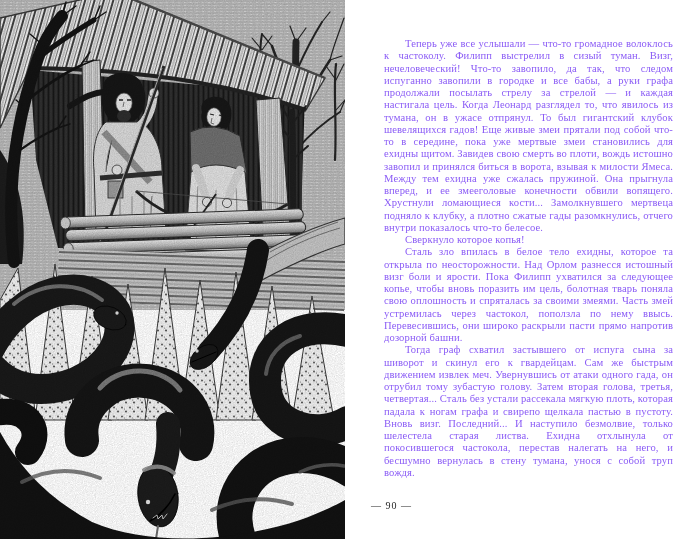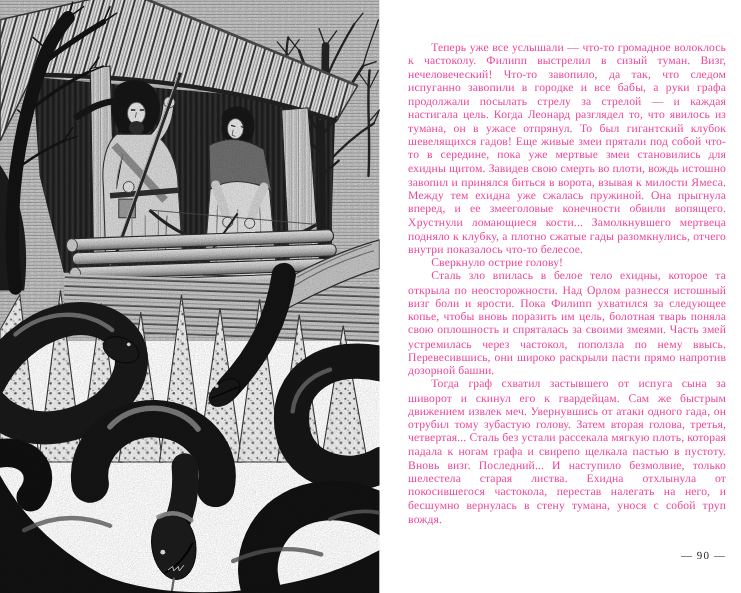--- a/index.html
+++ b/index.html
@@ -1,23 +1,23 @@
 <!DOCTYPE html>
 <html><head>
 <meta charset="utf-8">
 <style>
   html,body{margin:0;padding:0;background:#ffffff;}
   .spread{position:relative;width:674px;height:539px;background:#ffffff;overflow:hidden;
           font-family:"Liberation Serif", serif;}
   .illustration{position:absolute;left:0;top:0;width:345px;height:539px;}
   .illustration svg{display:block;width:345px;height:539px;}
-  .page-right{position:absolute;left:371px;top:38px;width:289px;color:#ec4899;}
+  .page-right{position:absolute;left:384px;top:38px;width:289px;color:#8b5cf6;}
   .page-right p{margin:0;font-size:10.6px;line-height:12.25px;text-align:justify;
                 text-indent:21px;letter-spacing:0.1px;}
-  .page-number{position:absolute;left:371px;top:500px;width:289px;text-align:right;
+  .page-number{position:absolute;left:371px;top:500px;width:289px;text-align:left;
                font-size:10px;color:#2a2a2a;letter-spacing:1px;}
 </style>
 </head>
 <body>
 
 <div class="spread">
 
   <div class="illustration" role="img" aria-label="Ink engraving: an older spearman and a young archer with a bow stand in a thatched log watchtower behind a log rail; below, a palisade of sharpened stakes is overrun by a giant tangle of dark coiling serpents; bare trees and a hatched sky fill the background.">
     <svg viewBox="0 0 345 539" xmlns="http://www.w3.org/2000/svg">
       <defs>
@@ -211,20 +211,20 @@
         <path d="M20,150 C34,140 44,134 58,128" stroke-width="2.2"></path>
         <path d="M62,16 l14,-10 M62,16 l4,-14 M94,20 l12,-8 M94,20 l6,-14 M80,66 l14,-6 M80,66 l10,-14 M58,128 l12,-4 M58,128 l8,-12 M44,46 l-14,-12 M28,110 l-12,-10" stroke-width="1.4"></path>
       </g>
 
       <rect x="0" y="0" width="345" height="539" filter="url(#grain)" opacity="0.13"></rect>
     </svg>
   </div>
 
   <div class="page-right">
     <p>Теперь уже все услышали — что-то громадное волоклось к частоколу. Филипп выстрелил в сизый туман. Визг, нечеловеческий! Что-то завопило, да так, что следом испуганно завопили в городке и все бабы, а руки графа продолжали посылать стрелу за стрелой — и каждая настигала цель. Когда Леонард разглядел то, что явилось из тумана, он в ужасе отпрянул. То был гигантский клубок шевелящихся гадов! Еще живые змеи прятали под собой что-то в середине, пока уже мертвые змеи становились для ехидны щитом. Завидев свою смерть во плоти, вождь истошно завопил и принялся биться в ворота, взывая к милости Ямеса. Между тем ехидна уже сжалась пружиной. Она прыгнула вперед, и ее змееголовые конечности обвили вопящего. Хрустнули ломающиеся кости... Замолкнувшего мертвеца подняло к клубку, а плотно сжатые гады разомкнулись, отчего внутри показалось что-то белесое.</p>
-    <p>Сверкнуло острие голову!</p>
+    <p>Сверкнуло которое копья!</p>
     <p>Сталь зло впилась в белое тело ехидны, которое та открыла по неосторожности. Над Орлом разнесся истошный визг боли и ярости. Пока Филипп ухватился за следующее копье, чтобы вновь поразить им цель, болотная тварь поняла свою оплошность и спряталась за своими змеями. Часть змей устремилась через частокол, поползла по нему ввысь. Перевесившись, они широко раскрыли пасти прямо напротив дозорной башни.</p>
     <p>Тогда граф схватил застывшего от испуга сына за шиворот и скинул его к гвардейцам. Сам же быстрым движением извлек меч. Увернувшись от атаки одного гада, он отрубил тому зубастую голову. Затем вторая голова, третья, четвертая... Сталь без устали рассекала мягкую плоть, которая падала к ногам графа и свирепо щелкала пастью в пустоту. Вновь визг. Последний... И наступило безмолвие, только шелестела старая листва. Ехидна отхлынула от покосившегося частокола, перестав налегать на него, и бесшумно вернулась в стену тумана, унося с собой труп вождя.</p>
   </div>
 
   <div class="page-number">— 90 —</div>
 
 </div>
 
 </body></html>

